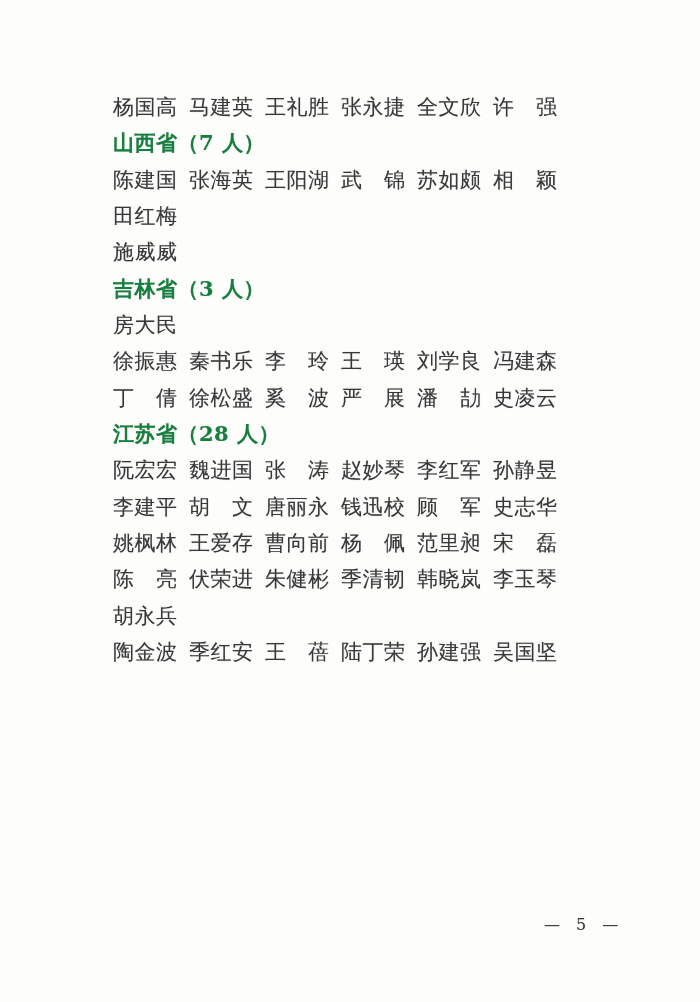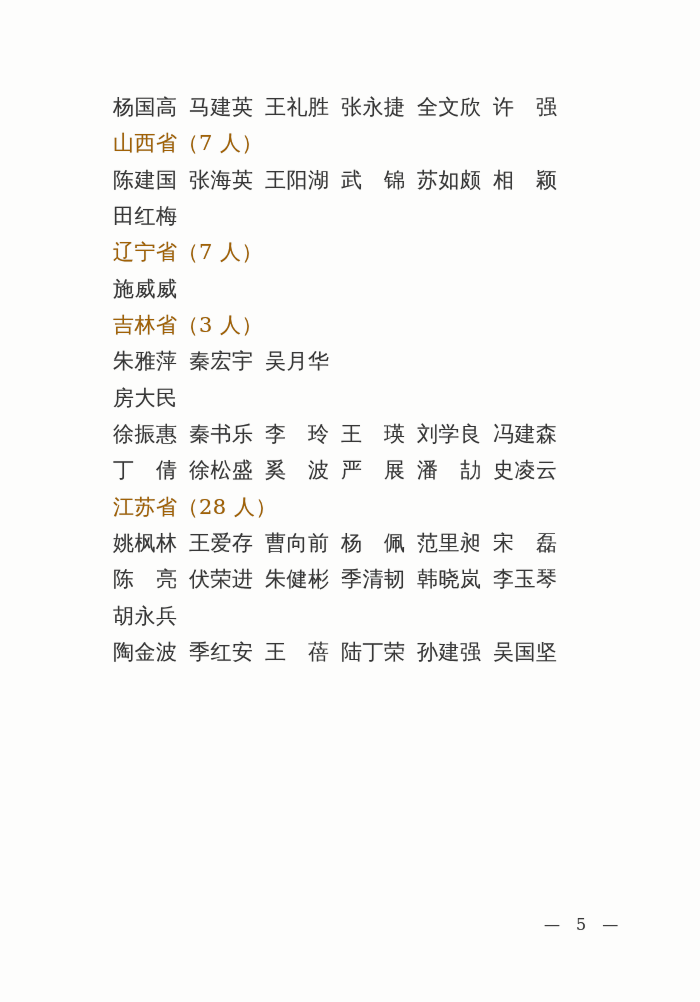--- a/index.html
+++ b/index.html
@@ -25,22 +25,22 @@
   .line {
     height: 36.35px;
     line-height: 36.35px;
     font-size: 21px;
     color: #383838;
     white-space: nowrap;
     text-shadow: 0 0 1px rgba(70,70,70,0.35);
     align-items: flex-end;
   }
   .line.header {
-    font-weight: 400;
-    color: #a16207;
+    font-weight: 700;
+    color: #15803d;
     letter-spacing: 0.5px;
   }
   .line.names {
     display: flex;
     gap: 12px;
   }
   .name {
     display: inline-block;
     width: 64px;
     text-align: justify;
@@ -76,50 +76,60 @@
         <span class="name">陈建国</span>
         <span class="name">张海英</span>
         <span class="name">王阳湖</span>
         <span class="name">武 锦</span>
         <span class="name">苏如颇</span>
         <span class="name">相 颖</span>
       </div>
       <div class="line names">
         <span class="name">田红梅</span>
       </div>
-      <div class="line header">辽宁省（7 人）</div>
       <div class="line names">
         <span class="name">施威威</span>
       </div>
       <div class="line header">吉林省（3 人）</div>
-      <div class="line names">
-        <span class="name">朱雅萍</span>
-        <span class="name">秦宏宇</span>
-        <span class="name">吴月华</span>
-      </div>
       <div class="line names">
         <span class="name">房大民</span>
       </div>
       <div class="line names">
         <span class="name">徐振惠</span>
         <span class="name">秦书乐</span>
         <span class="name">李 玲</span>
         <span class="name">王 瑛</span>
         <span class="name">刘学良</span>
         <span class="name">冯建森</span>
       </div>
       <div class="line names">
         <span class="name">丁 倩</span>
         <span class="name">徐松盛</span>
         <span class="name">奚 波</span>
         <span class="name">严 展</span>
         <span class="name">潘 劼</span>
         <span class="name">史凌云</span>
       </div>
       <div class="line header">江苏省（28 人）</div>
+      <div class="line names">
+        <span class="name">阮宏宏</span>
+        <span class="name">魏进国</span>
+        <span class="name">张 涛</span>
+        <span class="name">赵妙琴</span>
+        <span class="name">李红军</span>
+        <span class="name">孙静昱</span>
+      </div>
+      <div class="line names">
+        <span class="name">李建平</span>
+        <span class="name">胡 文</span>
+        <span class="name">唐丽永</span>
+        <span class="name">钱迅校</span>
+        <span class="name">顾 军</span>
+        <span class="name">史志华</span>
+      </div>
       <div class="line names">
         <span class="name">姚枫林</span>
         <span class="name">王爱存</span>
         <span class="name">曹向前</span>
         <span class="name">杨 佩</span>
         <span class="name">范里昶</span>
         <span class="name">宋 磊</span>
       </div>
       <div class="line names">
         <span class="name">陈 亮</span>

